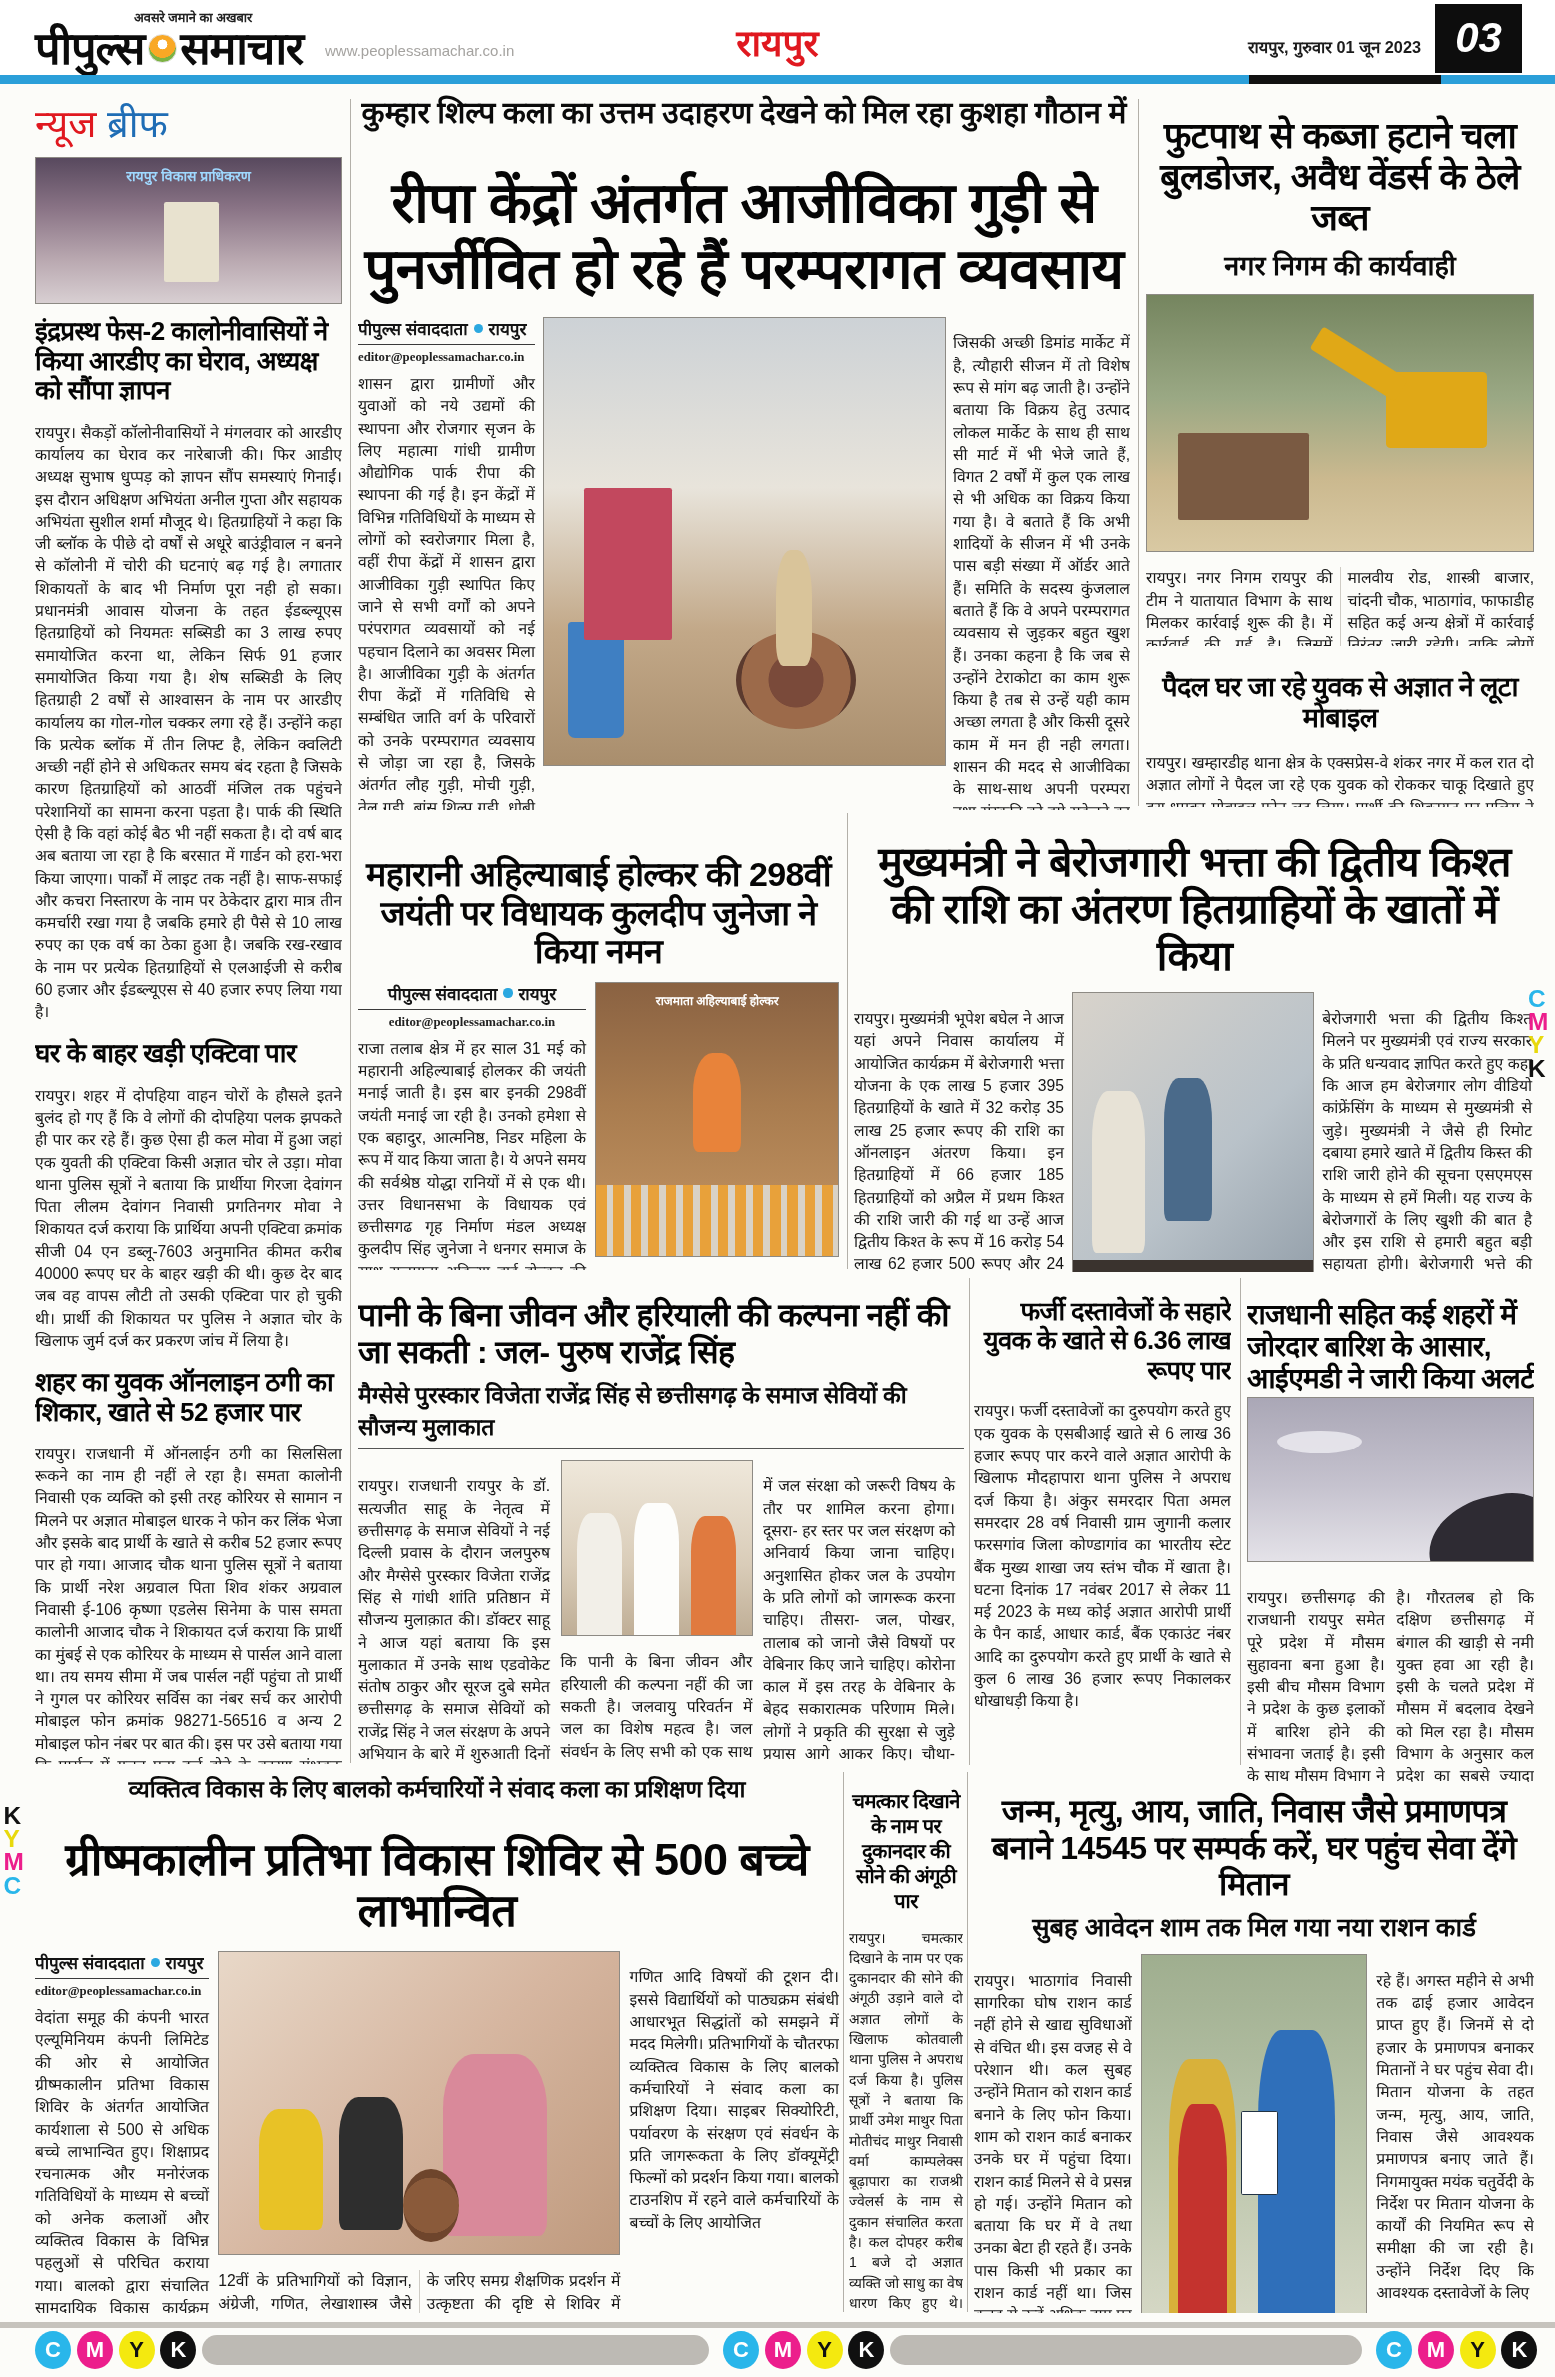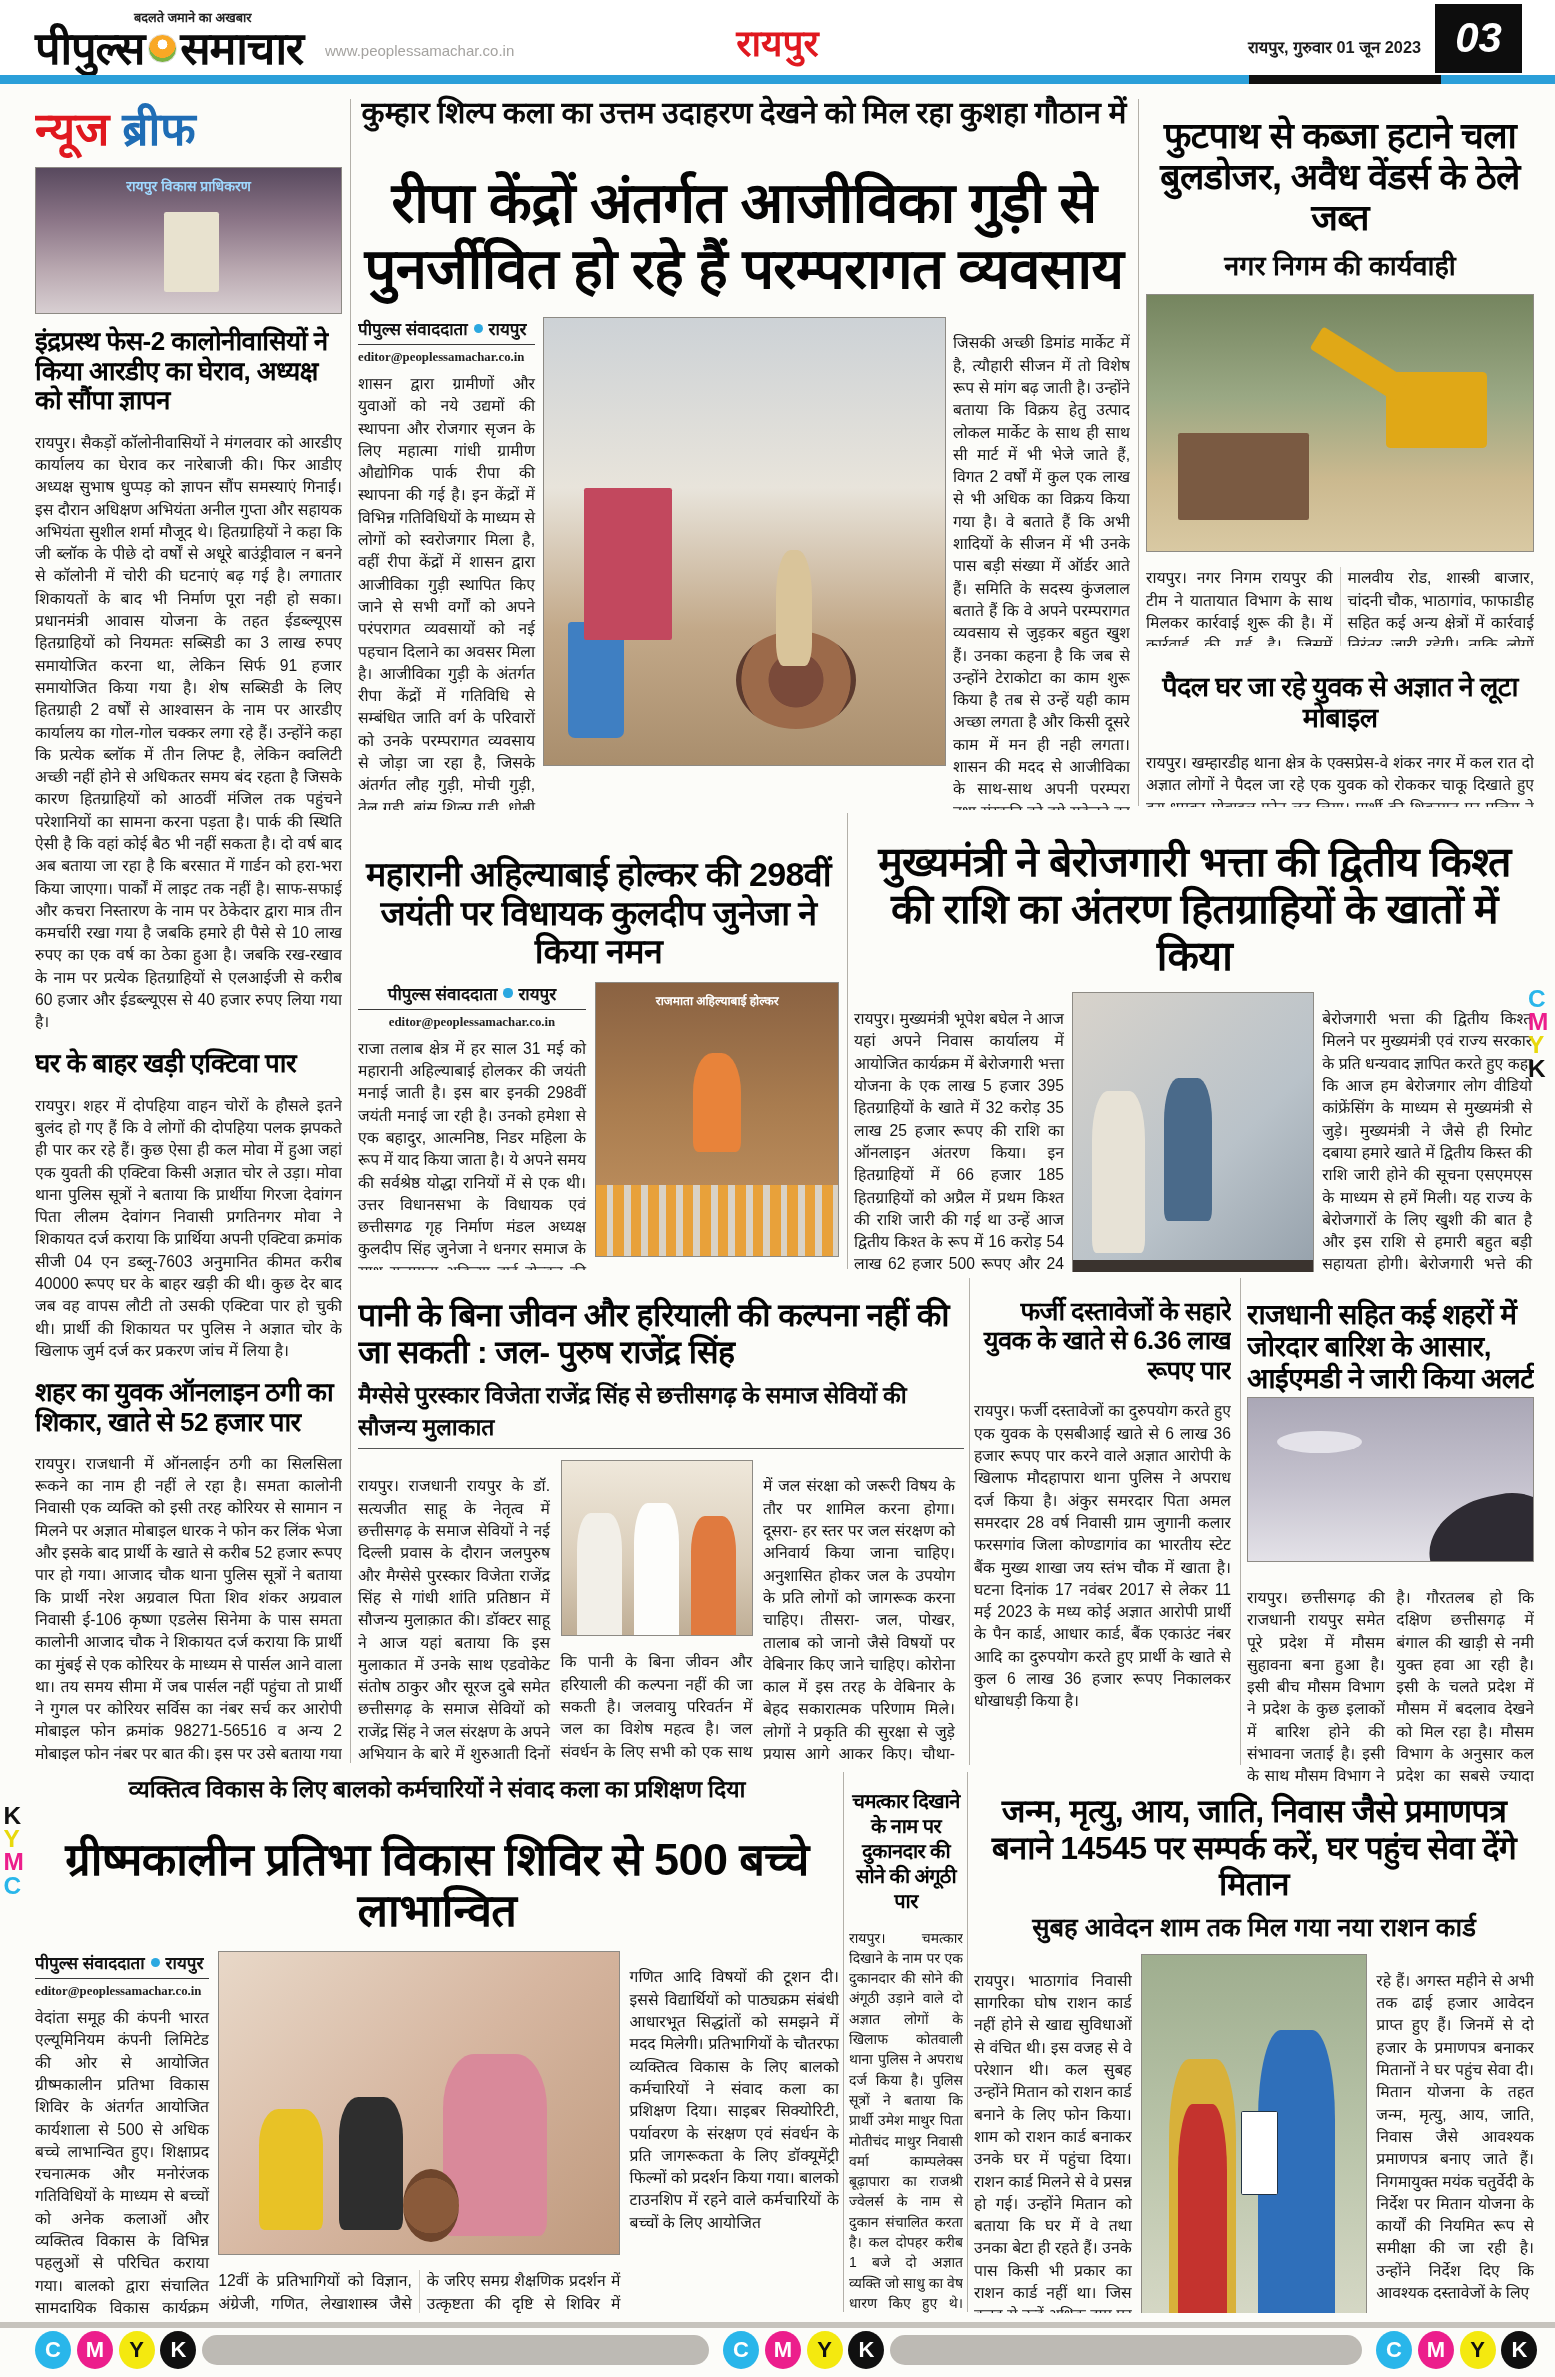--- a/index.html
+++ b/index.html
@@ -28,21 +28,21 @@
   .byline .dot{width:9.3px;height:9.3px;border-radius:50%;background:#2ba8e0;display:inline-block;}
   .email{font-size:12.8px;font-weight:700;font-family:"Liberation Serif","DejaVu Serif",serif;
          border-top:1.2px solid #3a3a3a;margin-top:4.6px;padding-top:4.6px;color:#222;}
   .section{position:absolute;overflow:hidden;}
   .vrule{position:absolute;width:1.2px;background:#b3b0a9;}
   .photo{position:relative;border:0.6px solid #8d8a84;overflow:hidden;}
   .ph-shape{position:absolute;}
   .photo-banner{position:absolute;left:0;right:0;text-align:center;font-weight:800;}
   
   #sec-leftrail{left:35px;top:96px;width:307px;height:1668px;}
-  .nb-title{font-size:46px;font-weight:700;margin-bottom:9.3px;}
+  .nb-title{font-size:38px;font-weight:400;margin-bottom:9.3px;}
   .nb-red{color:#e0181f;} .nb-blue{color:#1f6db5;}
   .nb-headline{font-size:26px;margin:12.8px 0 8.1px 0;}
   .vr1{left:350px;top:99px;height:1664px;}
   .vr2{left:1138px;top:99px;height:707px;}
   .vr3{left:847px;top:813px;height:456px;}
   .vr4{left:969px;top:1278px;height:487px;}
   .vr5{left:1240px;top:1278px;height:487px;}
   .vr6{left:843px;top:1772px;height:540px;}
   .vr7{left:967px;top:1772px;height:540px;}
   
@@ -112,21 +112,21 @@
   .cmyk-vert span{display:block;line-height:0.95;}
   .lc{color:#29b6ea;} .lm{color:#ec1e8c;} .ly{color:#e8d90c;} .lk{color:#111;}
 </style>
 </head>
 <body>
 
 <div class="page">
 
   <header class="masthead">
     <div class="logo-block">
-      <div class="tagline">बदलते जमाने का अखबार</div>
+      <div class="tagline">अवसरे जमाने का अखबार</div>
       <div class="logo-row">
         <span>पीपुल्स</span>
         <span class="flower"></span>
         <span>समाचार</span>
       </div>
     </div>
     <div class="website">www.peoplessamachar.co.in</div>
     <div class="city-center">रायपुर</div>
     <div class="dateline">रायपुर, गुरुवार 01 जून 2023</div>
     <div class="pagebox">03</div>

